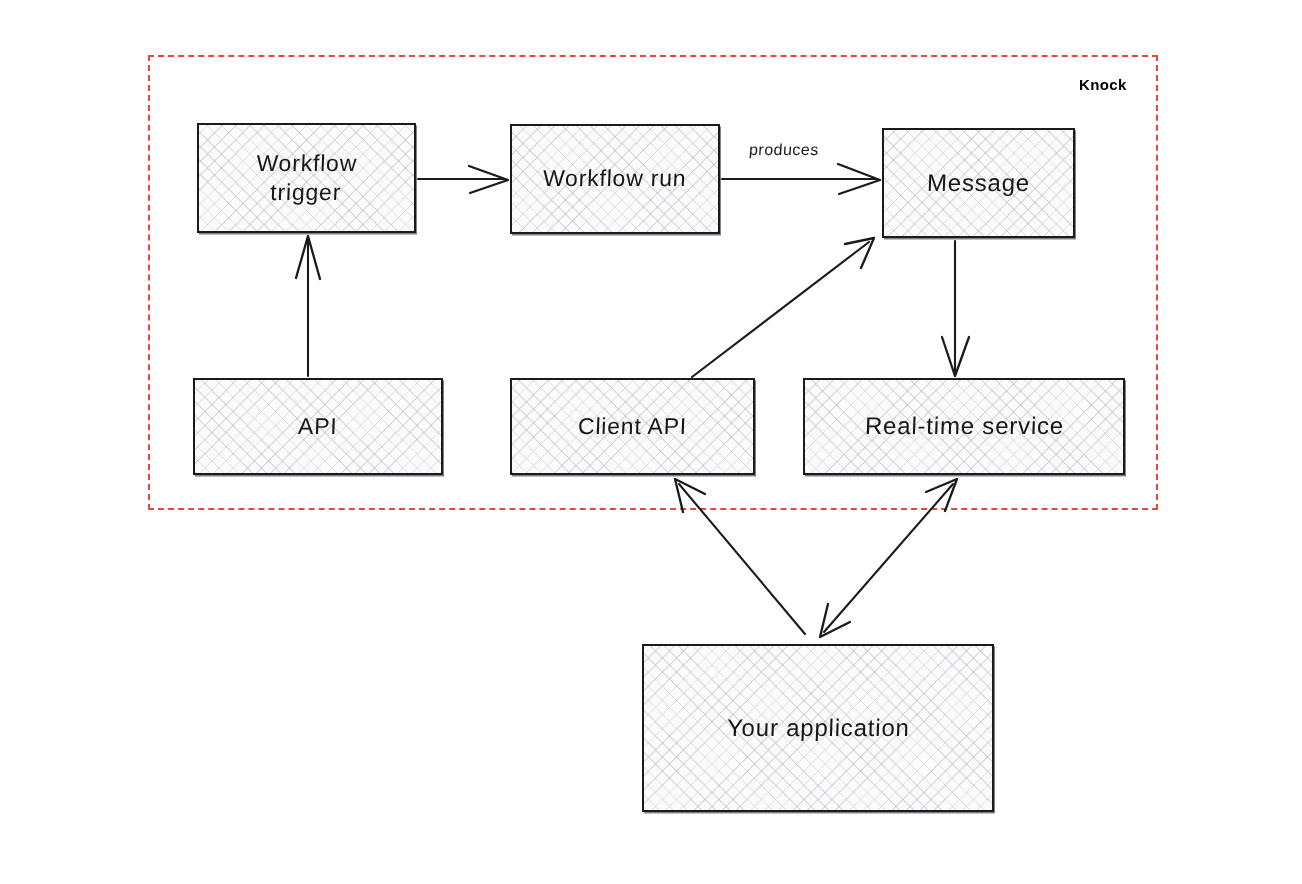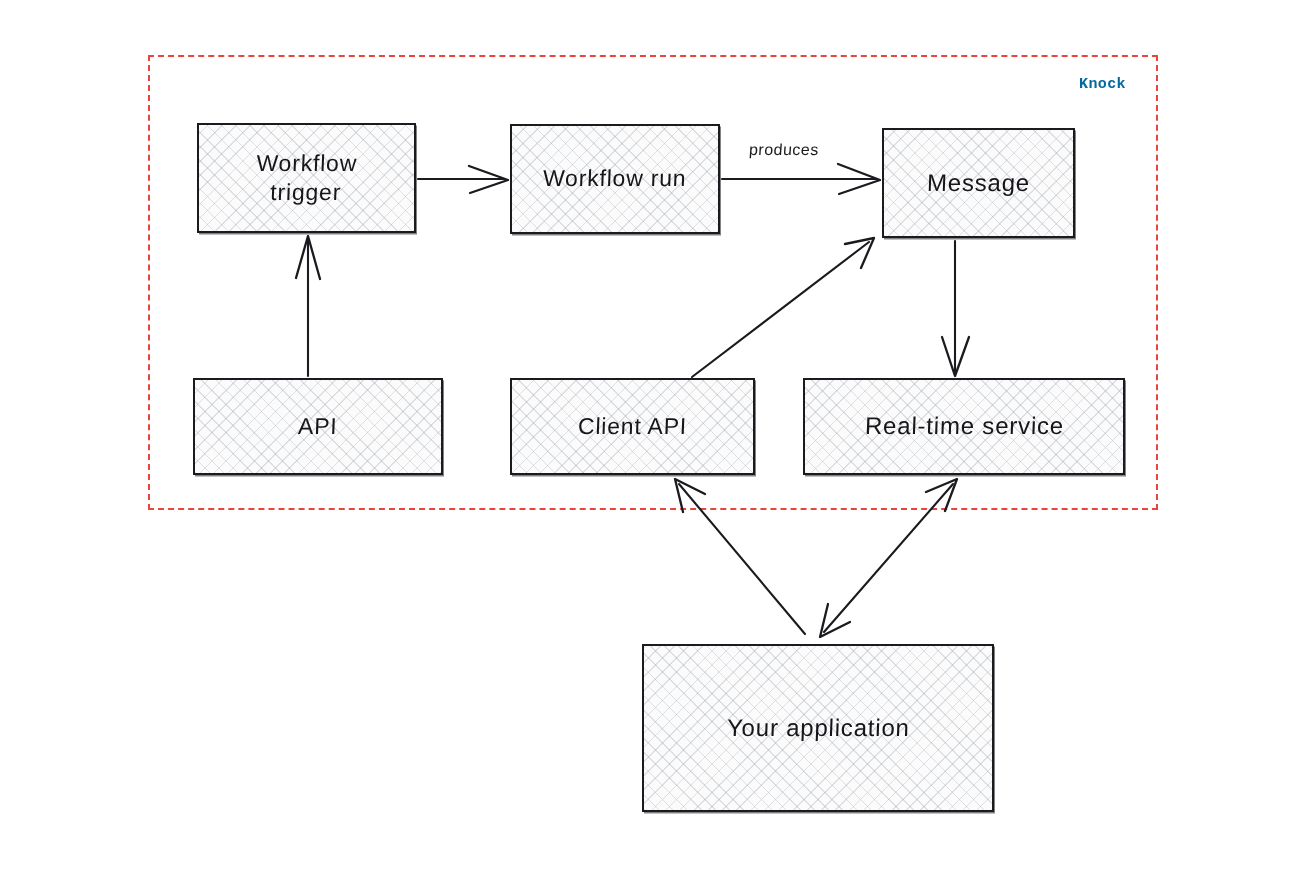--- a/index.html
+++ b/index.html
@@ -31,24 +31,24 @@
   
   .group-region {
     position: absolute;
     box-sizing: border-box;
     border: 2.5px dashed #e8453c;
     background: transparent;
     border-radius: 1px;
   }
   .group-label {
     position: absolute;
-    font-family: Liberation Mono, monospace;
+    font-family: Liberation Sans, sans-serif;
     font-size: 15px;
     font-weight: 700;
-    color: #0369a1;
+    color: #000000;
     letter-spacing: 0.4px;
     white-space: nowrap;
   }
   
   .node {
     position: absolute;
     box-sizing: border-box;
     border: 2.2px solid #1b1b1f;
     background-color: #fbfbfc;
     background-image:

